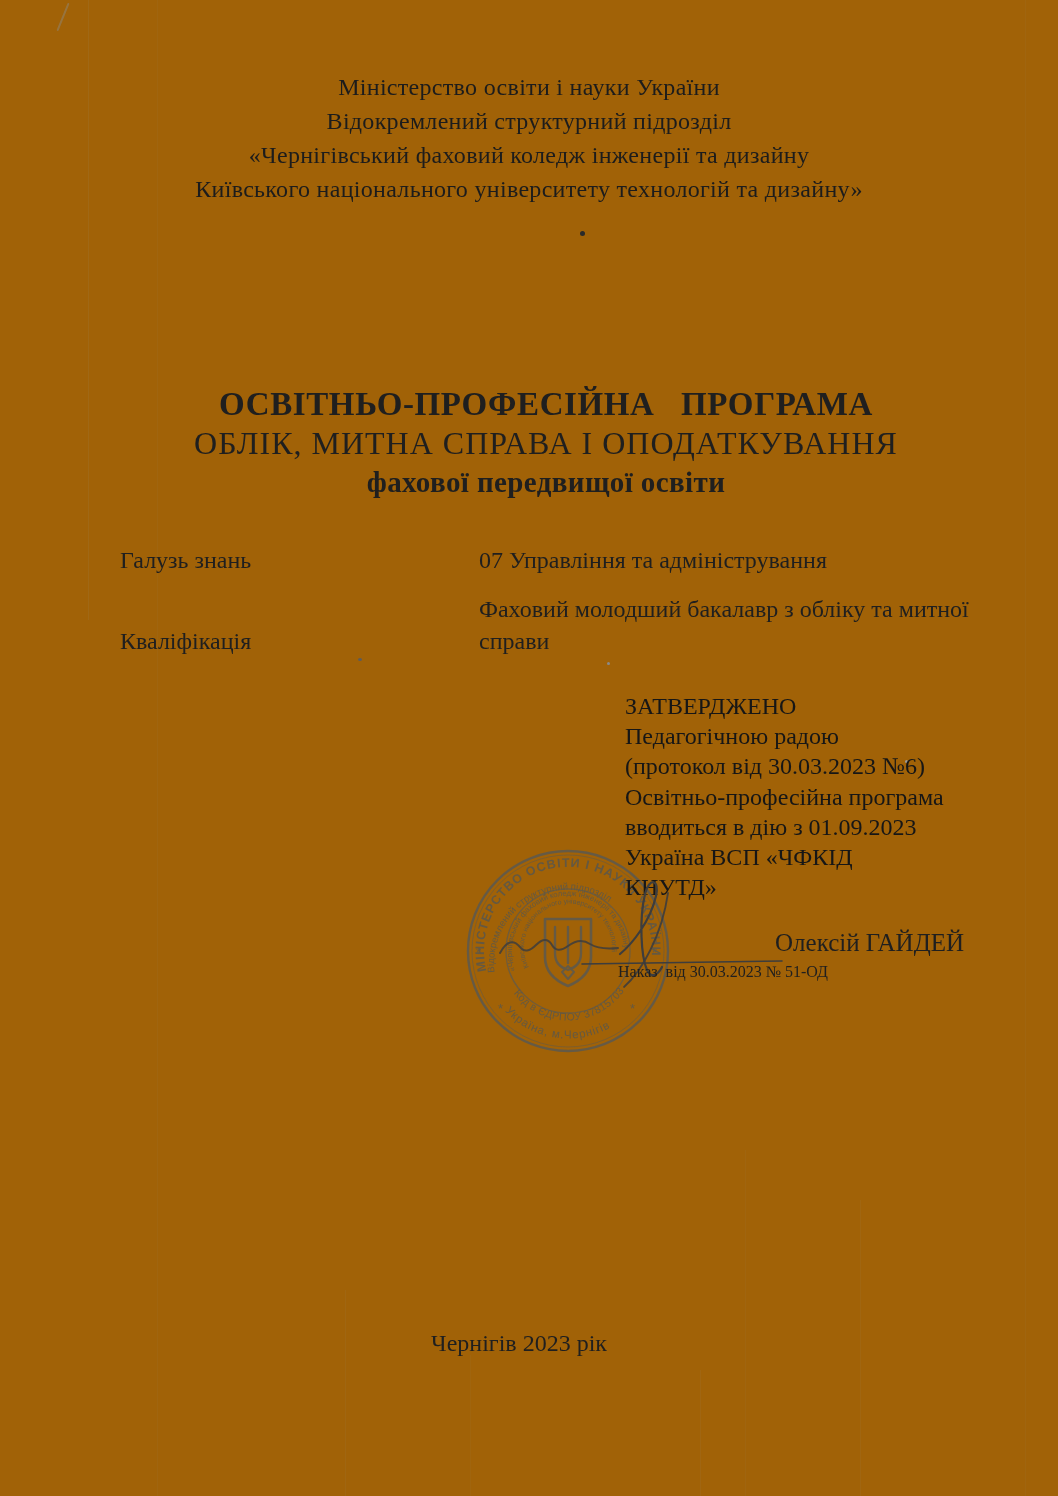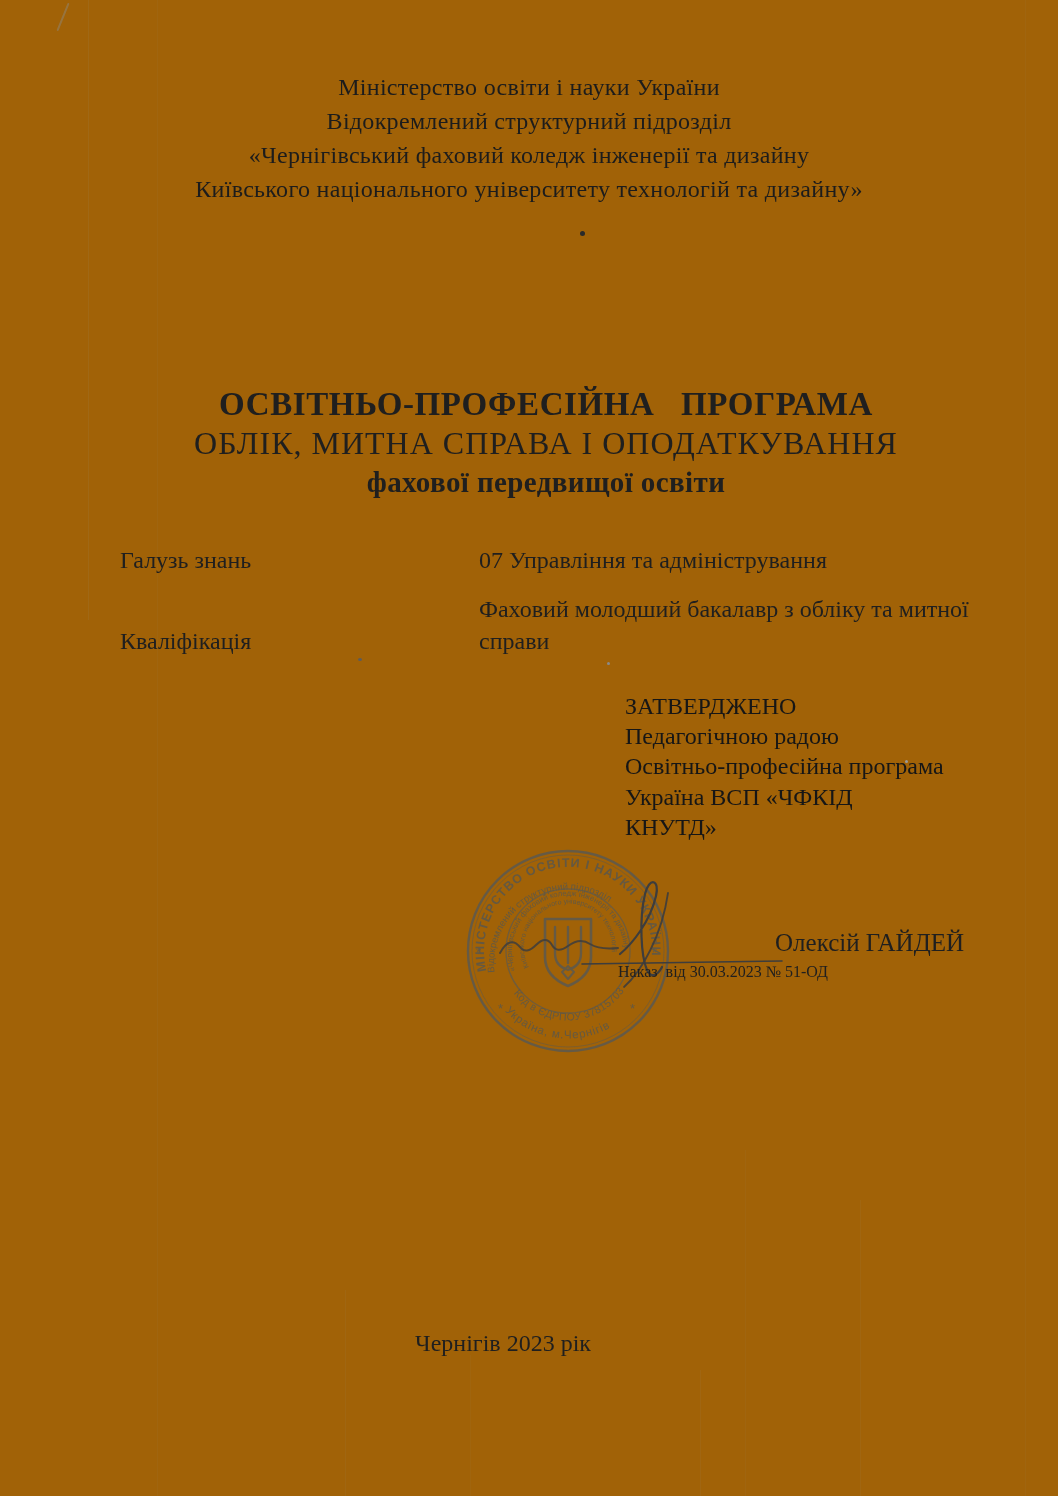--- a/index.html
+++ b/index.html
@@ -33,21 +33,21 @@
   .field-label{width:335px;flex:0 0 335px;}
   .field-value{width:505px;flex:0 0 505px;margin-top:16px;}
   
   .approval{position:absolute;top:691px;left:625px;width:355px;font-size:24px;line-height:30.2px;color:#161616;}
   .signer-name{position:absolute;top:929px;left:775px;font-size:25px;white-space:nowrap;}
   .order-line{position:absolute;top:963px;left:618px;font-size:16px;white-space:pre-wrap;}
   
   .seal{position:absolute;top:845px;left:462px;width:212px;height:212px;opacity:.82;}
   .signature{position:absolute;top:855px;left:470px;width:340px;height:165px;}
   
-  .footer{position:absolute;top:1330px;left:0;width:1006px;text-align:center;font-size:24px;}
+  .footer{position:absolute;top:1330px;left:16px;width:1006px;text-align:center;font-size:24px;}
 </style>
 </head>
 <body>
 
 <div class="page">
 
   <div class="penmark" style="top:2px;left:62px;"></div>
   <div class="scanline" style="left:88px;top:0;width:1px;height:620px;opacity:.10;"></div>
   <div class="scanline" style="left:157px;top:0;width:1px;height:1496px;opacity:.06;"></div>
   <div class="scanline" style="left:345px;top:1290px;width:1px;height:206px;opacity:.07;"></div>
@@ -128,21 +128,23 @@
       <path d="M 83,74 H 129 V 112 C 129,128 118,136 106,141 C 94,136 83,128 83,112 Z" stroke-width="2.6"></path>
       <path d="M 93,82 v 26 c 0,10 5,14 13,17 c 8,-3 13,-7 13,-17 v -26"></path>
       <path d="M 106,82 v 36"></path>
       <path d="M 106,121 l 6,6 l -6,7 l -6,-7 z" stroke-width="2"></path>
     </g>
   </svg>
 
   <div class="approval">
     <div>ЗАТВЕРДЖЕНО</div>
     <div>Педагогічною радою</div>
+    <div>(протокол від 30.03.2023 №6)</div>
     <div>Освітньо-професійна програма</div>
+    <div>вводиться в дію з 01.09.2023</div>
     <div>Україна ВСП «ЧФКІД</div>
     <div>КНУТД»</div>
   </div>
 
   <svg class="signature" viewBox="0 0 340 165">
     <g fill="none" stroke="#3d3d3d" stroke-width="2" stroke-linecap="round">
       <path d="M 30,98 q 10,-18 20,-6 q 6,8 16,-2 q 10,-10 16,0 q 5,9 16,1 q 12,-9 22,-2 q 10,6 28,4" opacity=".85"></path>
       <path d="M 150,99 c 12,-10 30,-32 36,-58 c 4,-17 -7,-19 -11,-2 c -6,26 -4,62 2,76 c 4,9 11,5 15,-3" stroke-width="2.2"></path>
       <path d="M 198,38 c -6,42 -26,78 -44,94" stroke-width="1.8" opacity=".9"></path>
       <line x1="112" y1="109" x2="312" y2="106" stroke-width="1.6"></line>

